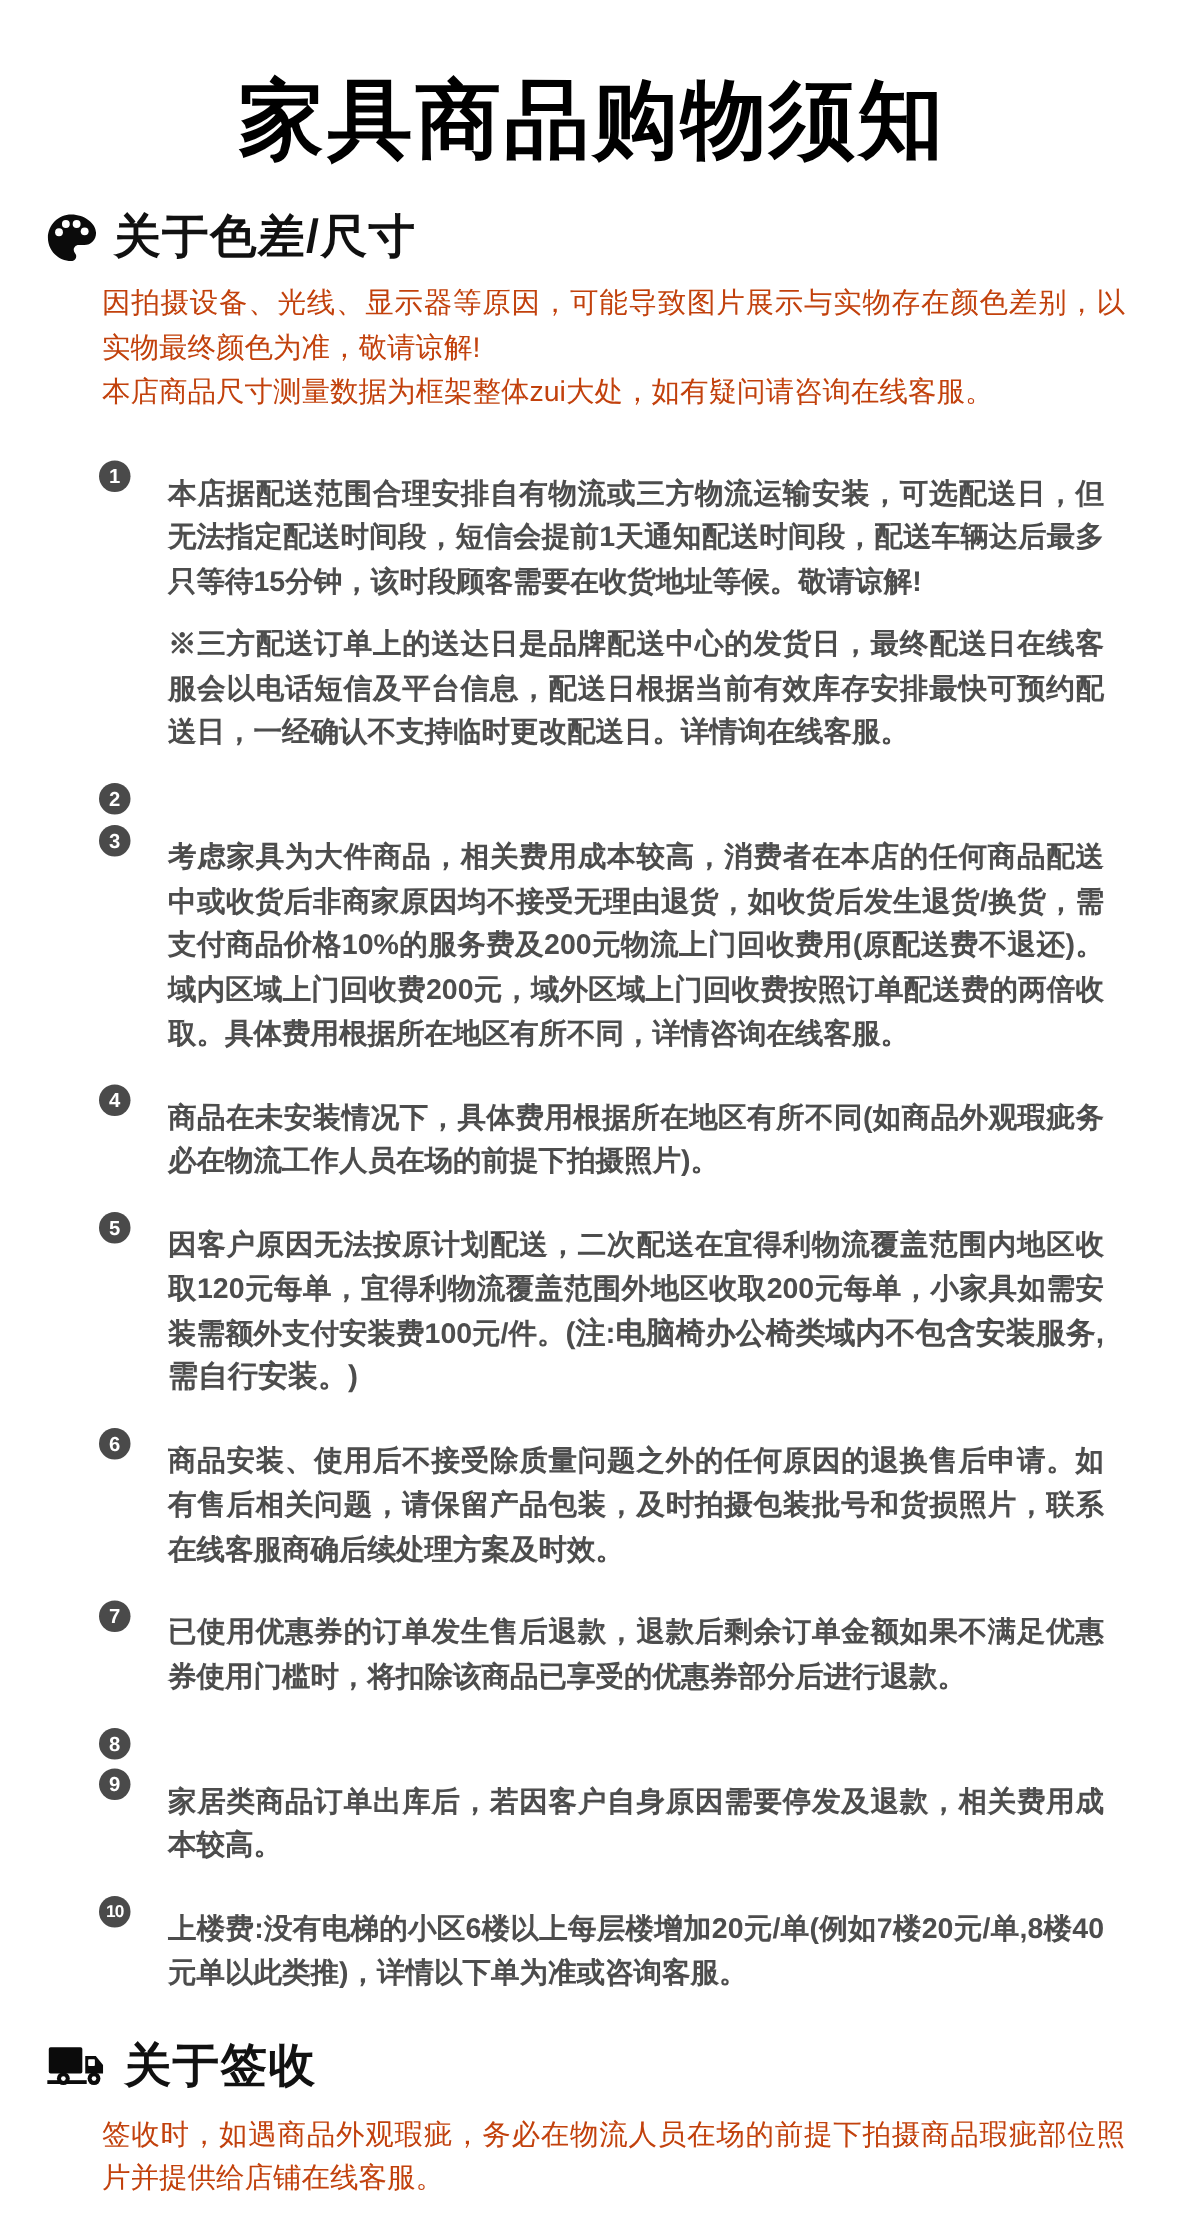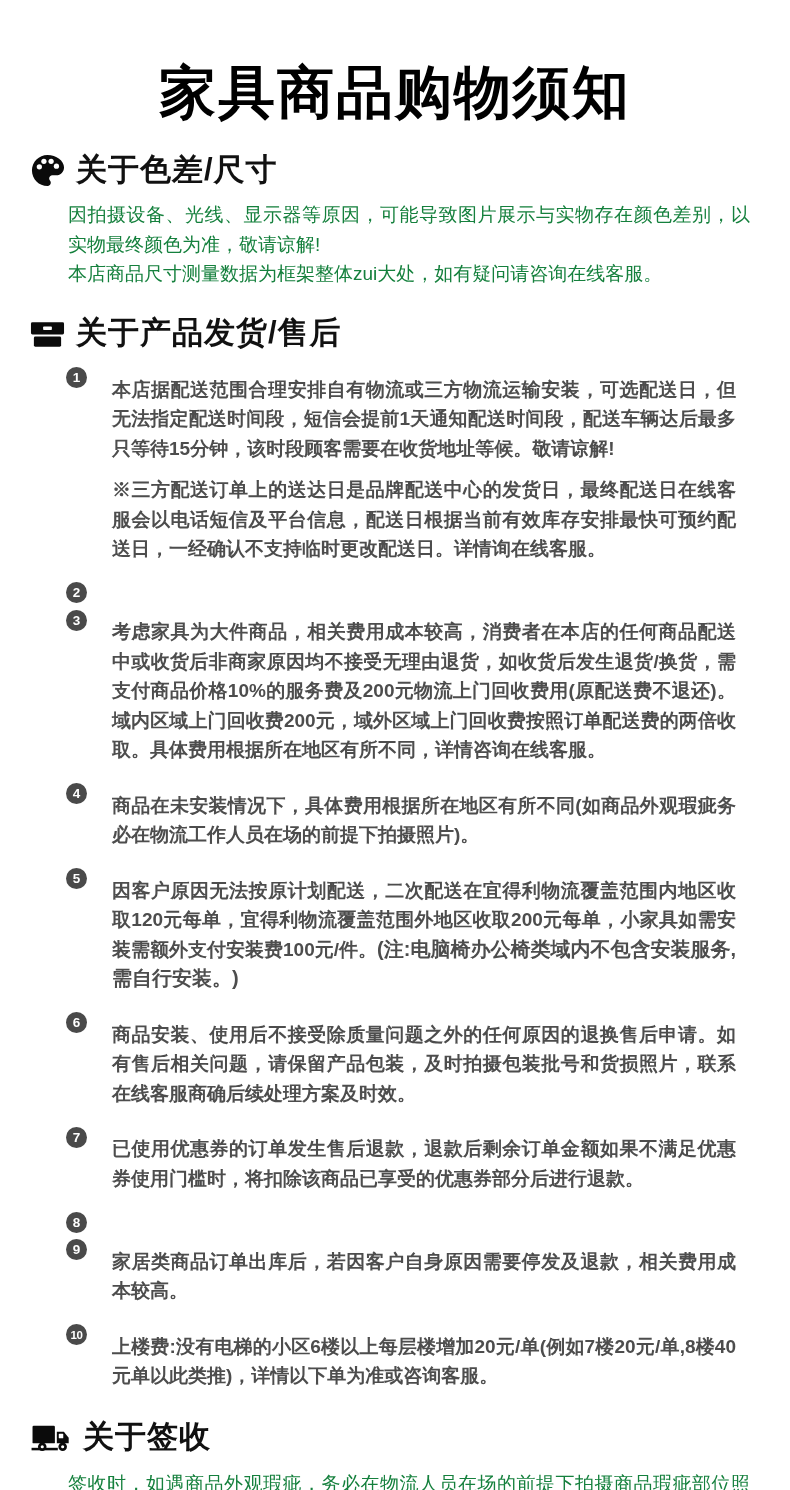--- a/index.html
+++ b/index.html
@@ -7,52 +7,52 @@
     position:relative;
     width:790px;height:1490px;
     margin:0 auto;
     background:#fff;
     overflow:hidden;
     box-sizing:border-box;
     padding-top:46px;
     font-family:"Liberation Sans",sans-serif;
   }
   .title{
-    margin:12px;
+    margin:0;
     text-align:center;
     font-size:57px;
     line-height:68px;
     font-weight:900;
     color:#000;
     letter-spacing:2px;
   }
   .sec{margin-top:26px;}
   .sec.sign{margin-top:16px;}
   .sec-head{
     display:flex;
-    align-items:flex-end;
+    align-items:center;
     gap:11px;
     margin-left:30px;
     height:36px;
   }
   .sec-head .icon{flex:none;display:flex;align-items:center;justify-content:center;}
   .sec-head h2{
     margin:0;
     font-size:31px;
     font-weight:800;
     color:#111;
     letter-spacing:1px;
     line-height:36px;
   }
   .paras{
     margin:12px 0 0 68px;
     width:682px;
     font-size:19px;
     line-height:29.5px;
-    color:#15803d;
+    color:#c2410c;
     text-align:justify;
   }
   .sec.sign .paras{margin-top:14px;}
   .paras p{margin:0;}
   .items{margin:12px 0 0 66px;}
   .item{display:flex;gap:13px;margin-bottom:2px;}
   .marker{
     flex:none;
     width:21px;height:21px;
     margin-top:4.5px;
@@ -94,30 +94,20 @@
       </span>
       <h2>关于色差/尺寸</h2>
     </div>
     <div class="paras">
         <p>因拍摄设备、光线、显示器等原因，可能导致图片展示与实物存在颜色差别，以实物最终颜色为准，敬请谅解!</p>
         <p>本店商品尺寸测量数据为框架整体zui大处，如有疑问请咨询在线客服。</p>
       </div>
   </section>
 
   <section class="sec">
-    <div class="sec-head">
-      <span class="icon">
-        <svg width="35" height="35" viewBox="0 0 36 36" aria-hidden="true">
-          <rect x="1" y="6.5" width="34" height="12.5" rx="1.5" fill="#0b0b0b"></rect>
-          <rect x="13.5" y="10.8" width="9" height="3.6" rx="0.8" fill="#fff"></rect>
-          <rect x="4" y="21" width="28" height="10.5" rx="1.5" fill="#0b0b0b"></rect>
-        </svg>
-      </span>
-      <h2>关于产品发货/售后</h2>
-    </div>
     <div class="items">
         <div class="item">
           <span class="marker">1</span>
           <div class="item-text">
             <p>本店据配送范围合理安排自有物流或三方物流运输安装，可选配送日，但无法指定配送时间段，短信会提前1天通知配送时间段，配送车辆达后最多只等待15分钟，该时段顾客需要在收货地址等候。敬请谅解!</p>
             <p>※三方配送订单上的送达日是品牌配送中心的发货日，最终配送日在线客服会以电话短信及平台信息，配送日根据当前有效库存安排最快可预约配送日，一经确认不支持临时更改配送日。详情询在线客服。</p>
           </div>
         </div>
         <div class="item">
           <span class="marker">2</span>

